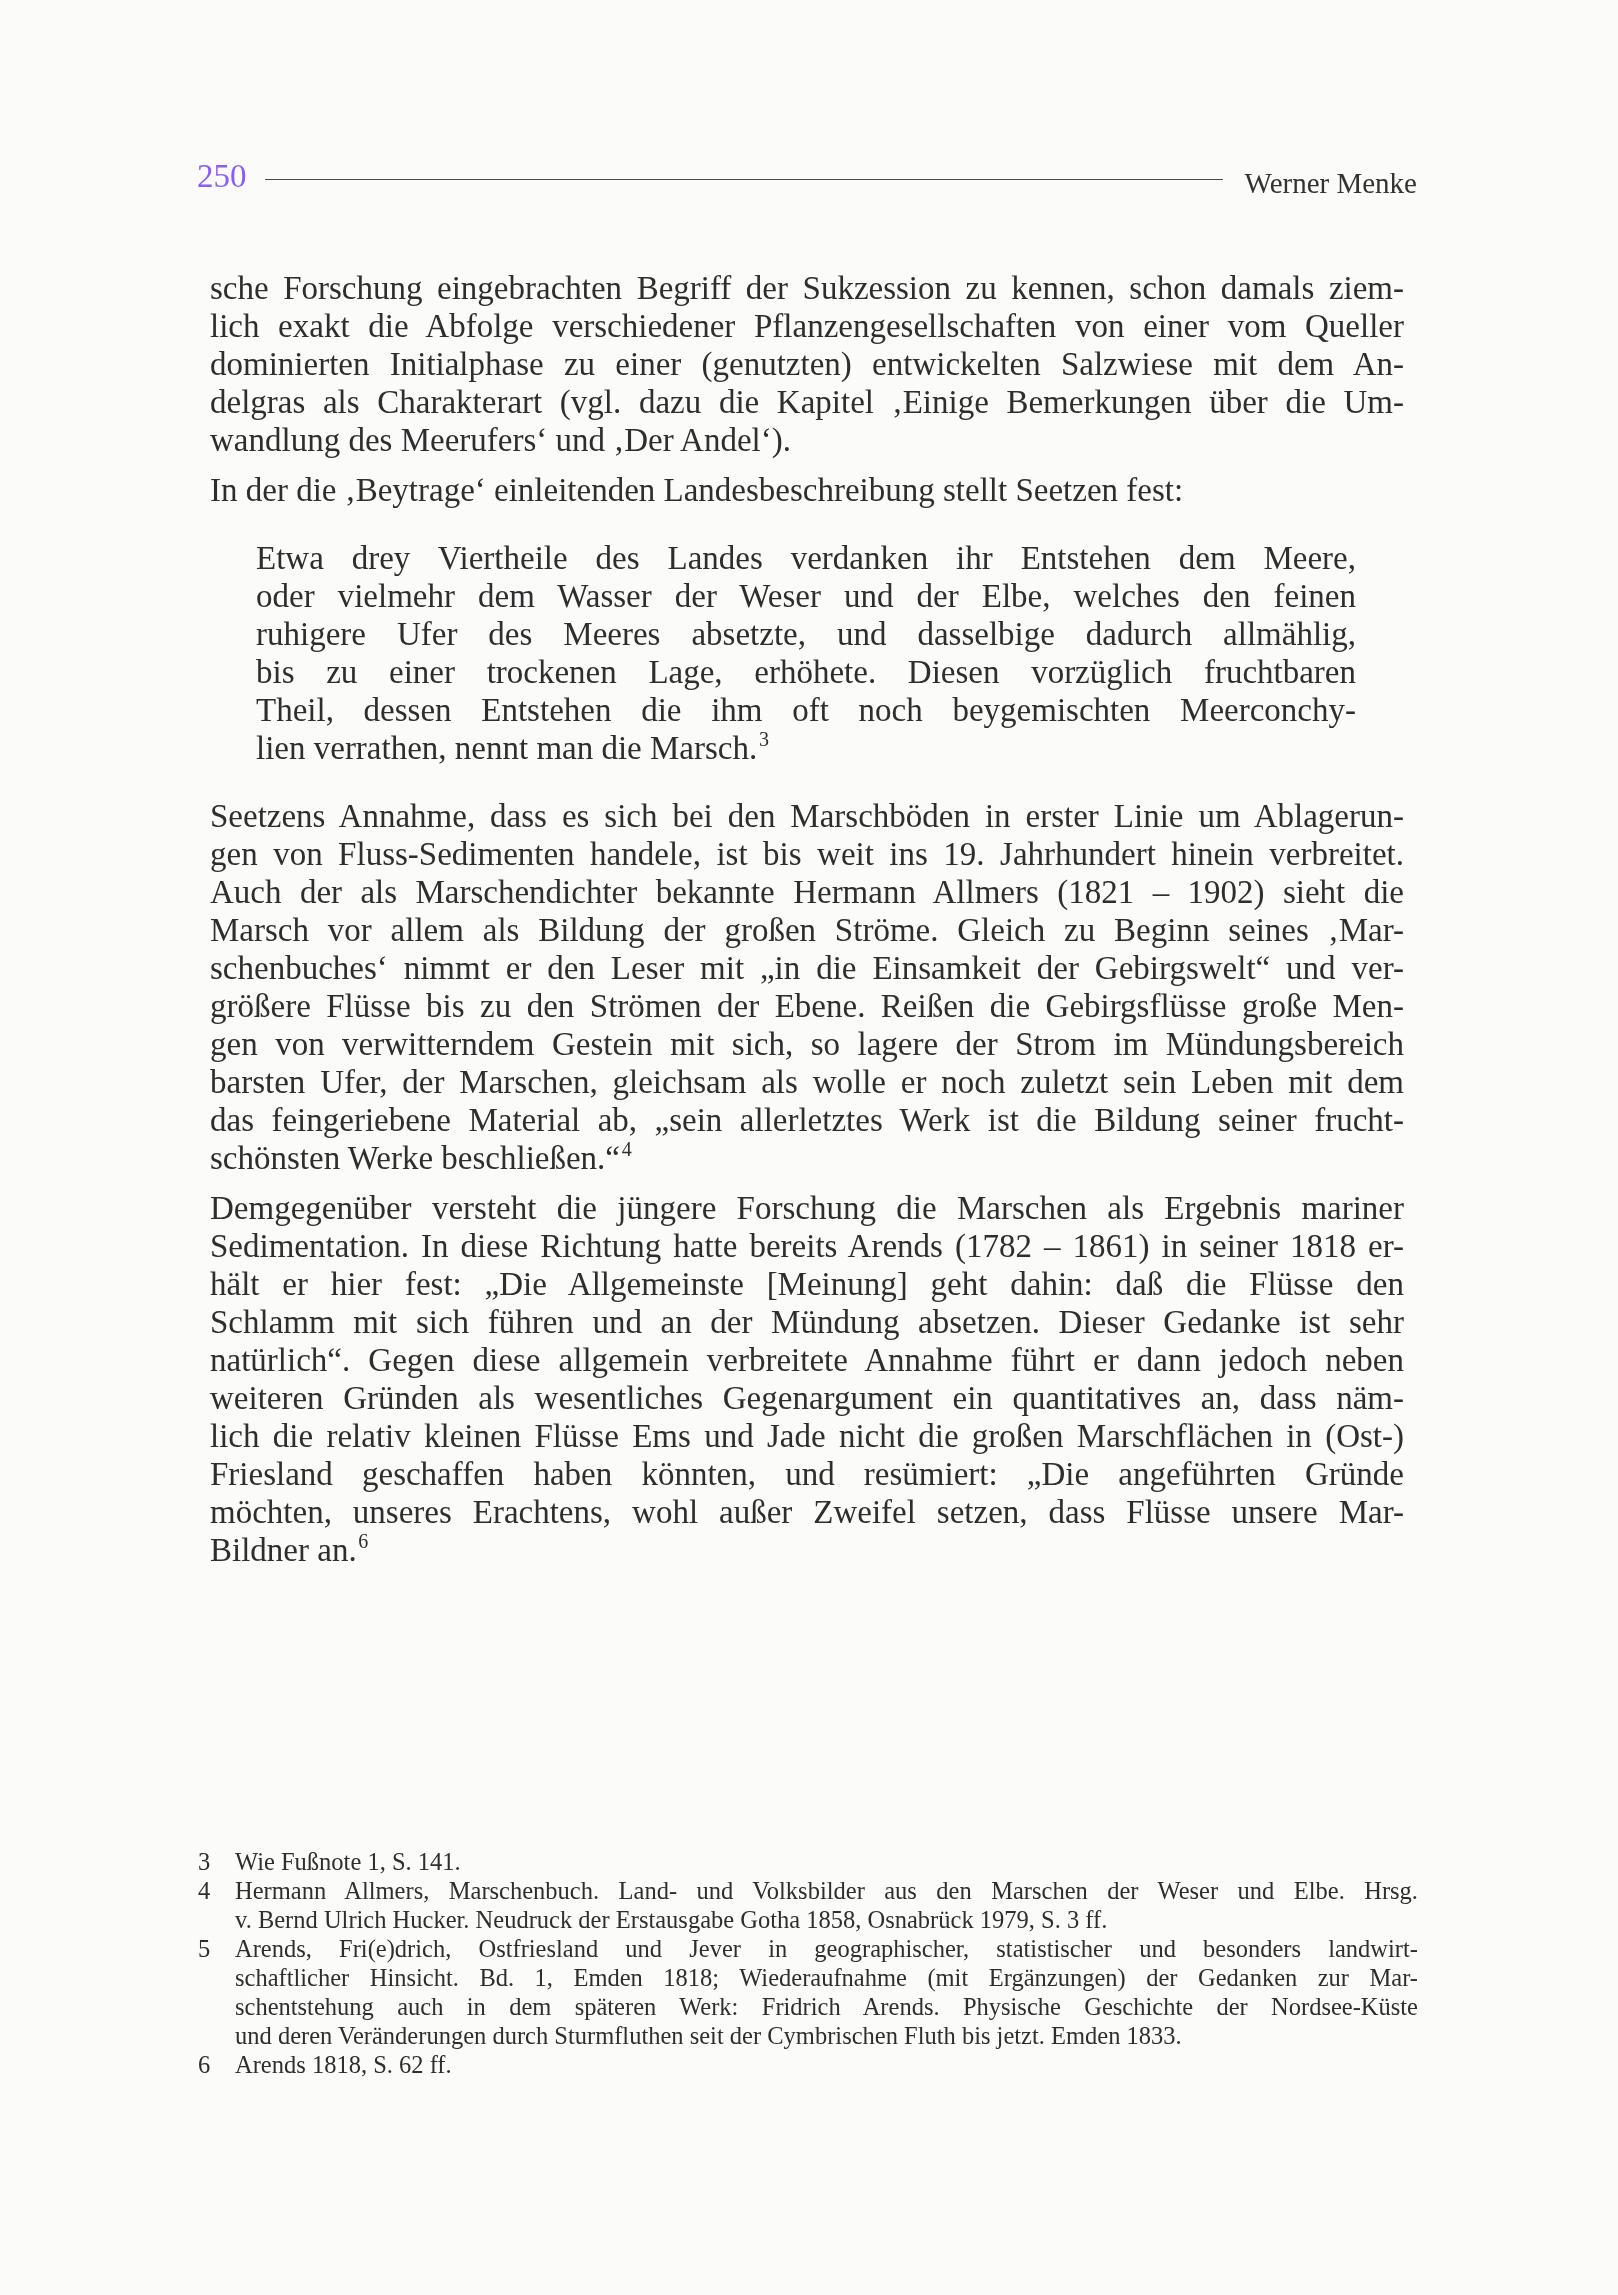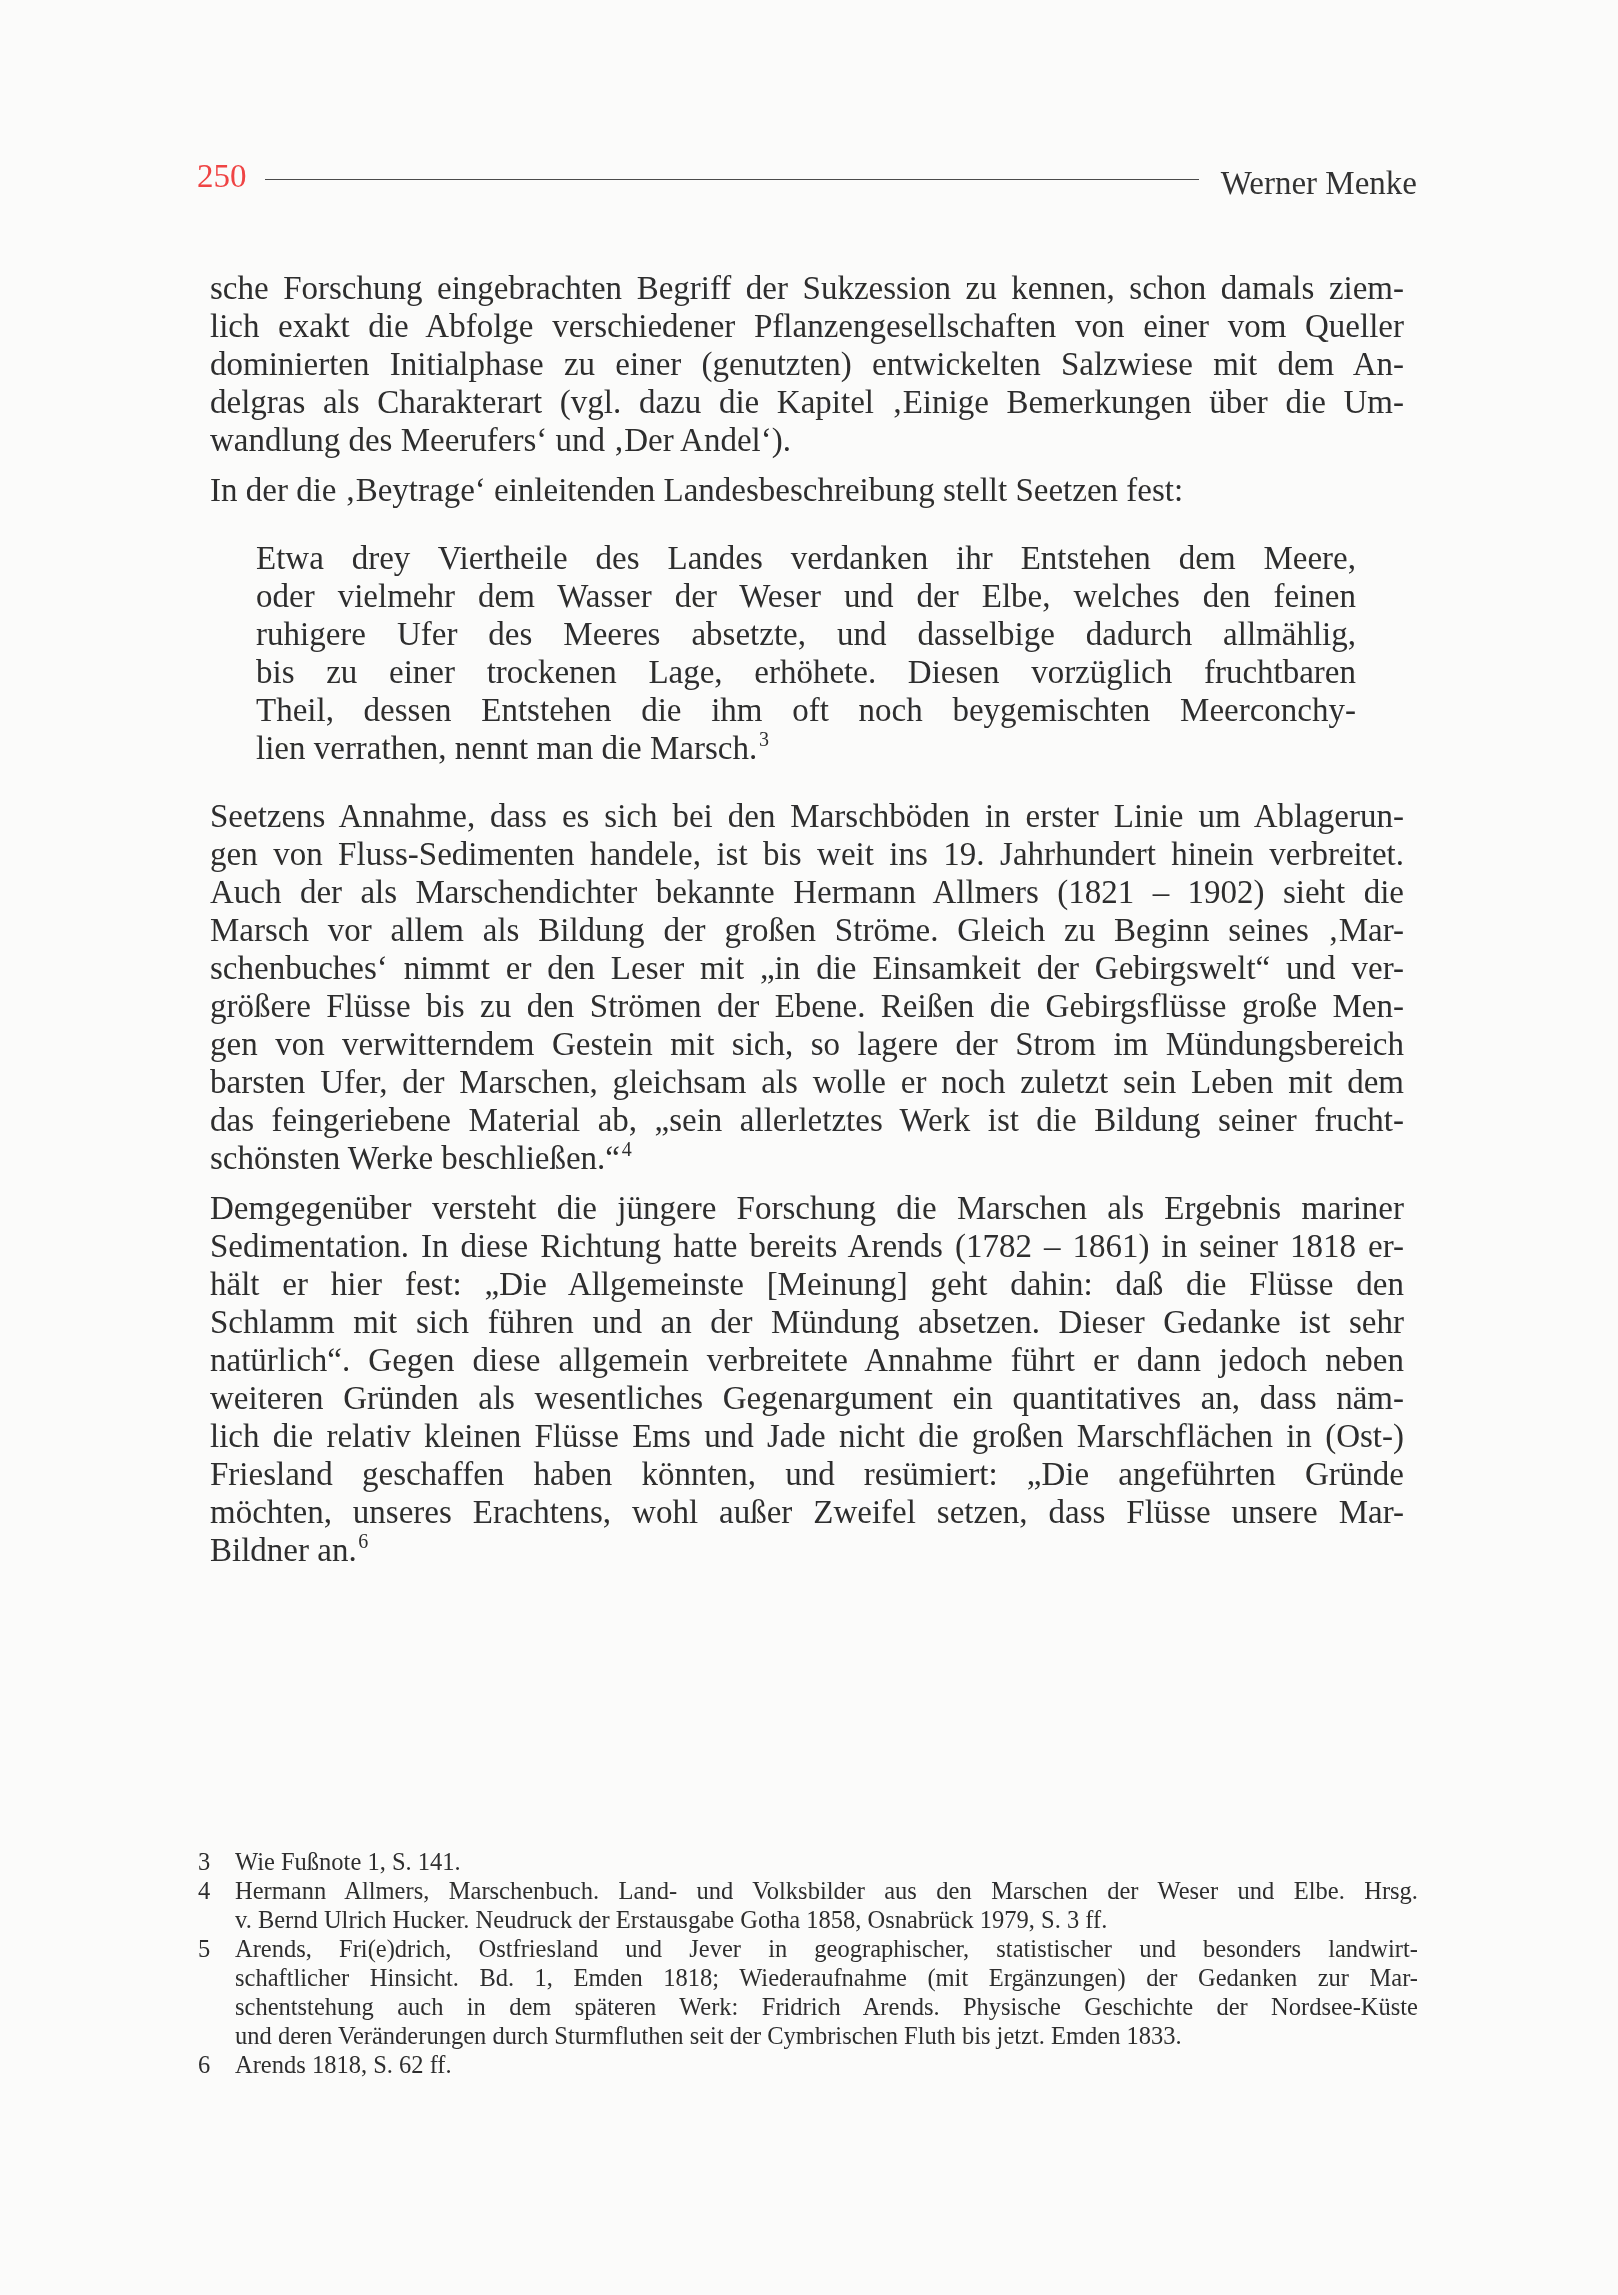--- a/index.html
+++ b/index.html
@@ -20,30 +20,30 @@
     left: 197px;
     top: 156px;
     width: 1220px;
     height: 41px;
     display: flex;
     align-items: center;
   }
   .page-number {
     font-size: 33px;
     line-height: 41px;
-    color: #ef4444;
+    color: #8b5cf6;
   }
   .header-rule {
     flex: 1;
     height: 0;
     border-top: 1.7px solid #4a4a4a;
     margin: 6.6px 21.6px 0 18px;
   }
   .running-head {
-    font-size: 33px;
+    font-size: 29px;
     line-height: 41px;
     color: #333;
     position: relative;
     top: 6.6px;
   }
   .body-text {
     position: absolute;
     left: 198px;
     top: 257px;
     width: 1218px;

